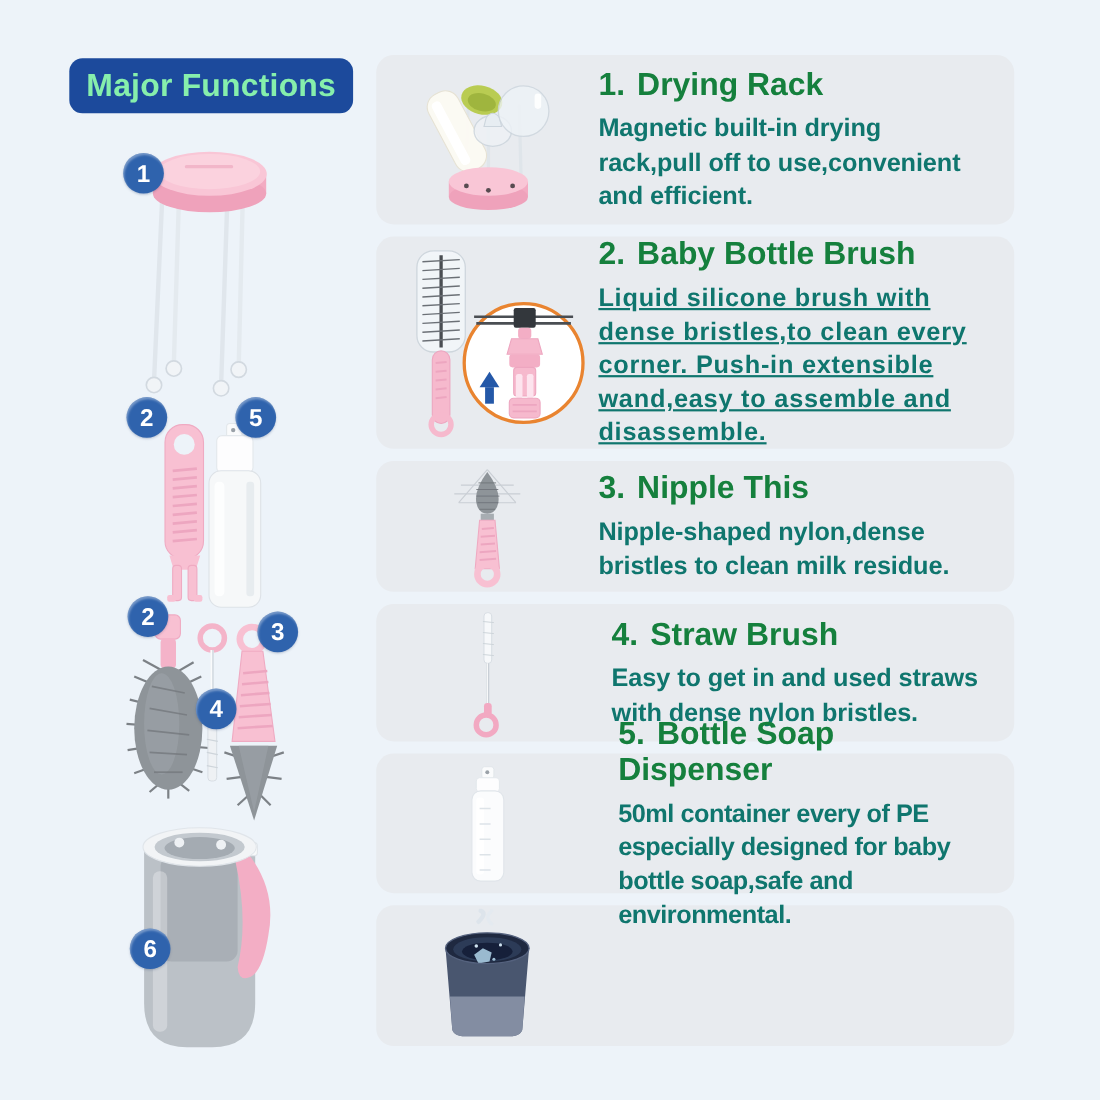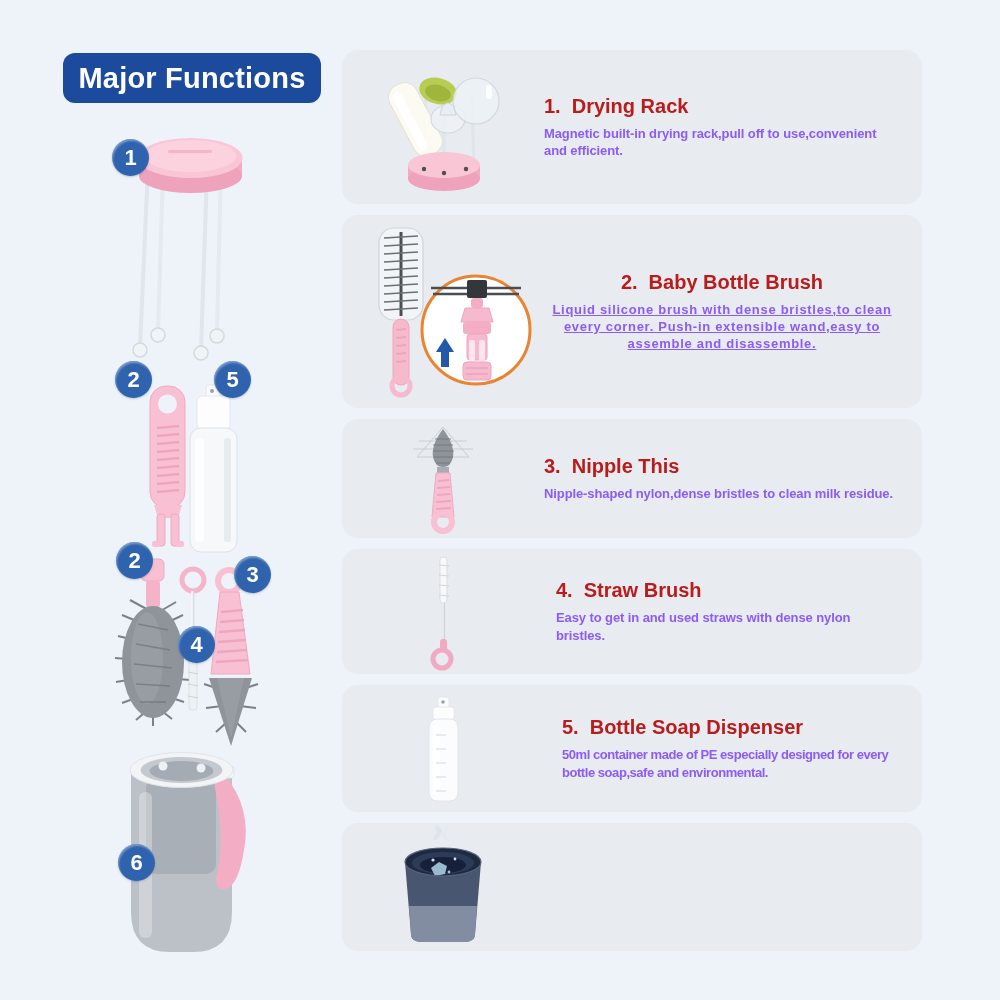--- a/index.html
+++ b/index.html
@@ -2,21 +2,21 @@
 <html><head>
 <meta charset="utf-8">
 <style>
   html,body{margin:0;padding:0;}
   body{font-family:"Liberation Sans","DejaVu Sans",sans-serif;}
   #stage{position:relative;width:1000px;height:1000px;background:#edf3f9;overflow:hidden;}
 
   
   .title-box{
     position:absolute;left:63px;top:53px;width:258px;height:50px;
-    background:#1c4a9c;border-radius:12px;color:#ffffff;
+    background:#1c4a9c;border-radius:12px;color:#86efac;
     display:flex;align-items:center;justify-content:center;
     font-size:29px;font-weight:bold;letter-spacing:.2px;
   }
 
   
   .left-art{position:absolute;left:0;top:0;}
 
   
   .badge{
     position:absolute;width:37px;height:37px;border-radius:50%;
@@ -31,27 +31,27 @@
   .b3{left:234px;top:556px;}
   .b4{left:178px;top:626px;}
   .b6{left:118px;top:844px;}
 
   
   .sections{position:absolute;left:342px;top:50px;width:580px;}
   .panel{
     background:#e8ebef;border-radius:16px;margin-bottom:11px;
     display:flex;align-items:center;
   }
-  .p1{height:154px;} .p2{height:193px;text-align:center;} .p3{height:119px;}
+  .p1{height:154px;} .p2{height:193px;} .p3{height:119px;}
   .p4{height:125px;gap:12px;} .p5{height:127px;gap:18px;} .p6{height:128px;}
   .thumb{width:202px;flex:0 0 202px;display:flex;align-items:center;justify-content:center;}
   .txt{flex:1;padding-right:22px;}
-  .sec-head{font-size:20px;font-weight:bold;color:#b91c1c;}
+  .sec-head{font-size:29px;font-weight:bold;color:#15803d;}
   .sec-num{margin-right:11px;}
-  .sec-body{font-size:13px;font-weight:bold;color:#8b5cf6;line-height:1.33;margin-top:7px;letter-spacing:-0.1px;}
+  .sec-body{font-size:23px;font-weight:bold;color:#0f766e;line-height:1.33;margin-top:7px;letter-spacing:-0.1px;}
   .p2 .sec-body{letter-spacing:.7px;text-decoration:underline;}
   .p5 .sec-body{letter-spacing:-0.45px;}
 </style>
 </head>
 <body>
 
 <div id="stage">
 
   <div class="title-box">
     <span>Major Functions</span>
@@ -377,21 +377,21 @@
             <line x1="33" y1="70" x2="43" y2="70"></line>
               <line x1="33" y1="84" x2="43" y2="84"></line>
             <line x1="33" y1="98" x2="43" y2="98"></line>
           </g>
         </svg>
       </div>
       <div class="txt">
         <div class="sec-head">
           <span class="sec-num">5.</span><span>Bottle Soap Dispenser</span>
         </div>
-        <div class="sec-body">50ml container made of PE especially designed for every bottle soap,safe and environmental.</div>
+        <div class="sec-body">50ml container every of PE especially designed for baby bottle soap,safe and environmental.</div>
       </div>
     </div>
 
     <div class="panel p6">
       <div class="thumb">
         <svg width="120" height="122" viewBox="0 0 120 122">
           <path d="M52 12 q8 -8 2 -10" stroke="#d9e2ea" stroke-width="4" fill="none" opacity=".8" stroke-linecap="round"></path>
           <path d="M64 14 q-7 -6 0 -12" stroke="#e3eaf1" stroke-width="3" fill="none" opacity=".7" stroke-linecap="round"></path>
           <path d="M22 36 L28 108 Q28 116 40 116 L80 116 Q92 116 92 108 L98 36 Z" fill="#49566f"></path>
           <path d="M26 80 L28 108 Q28 116 40 116 L80 116 Q92 116 92 108 L94 80 Z" fill="#8d97ab" opacity=".85"></path>

